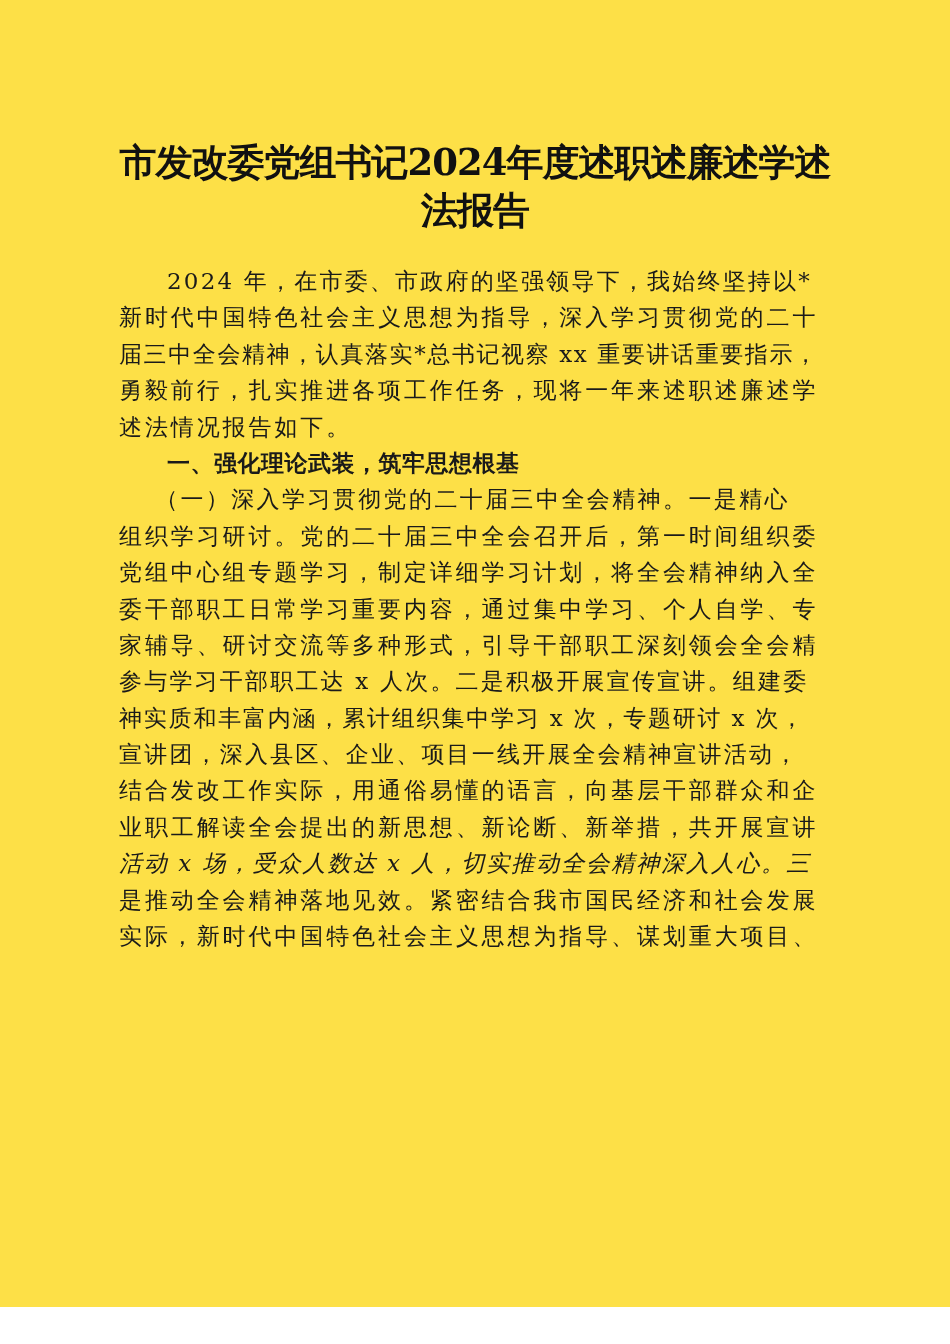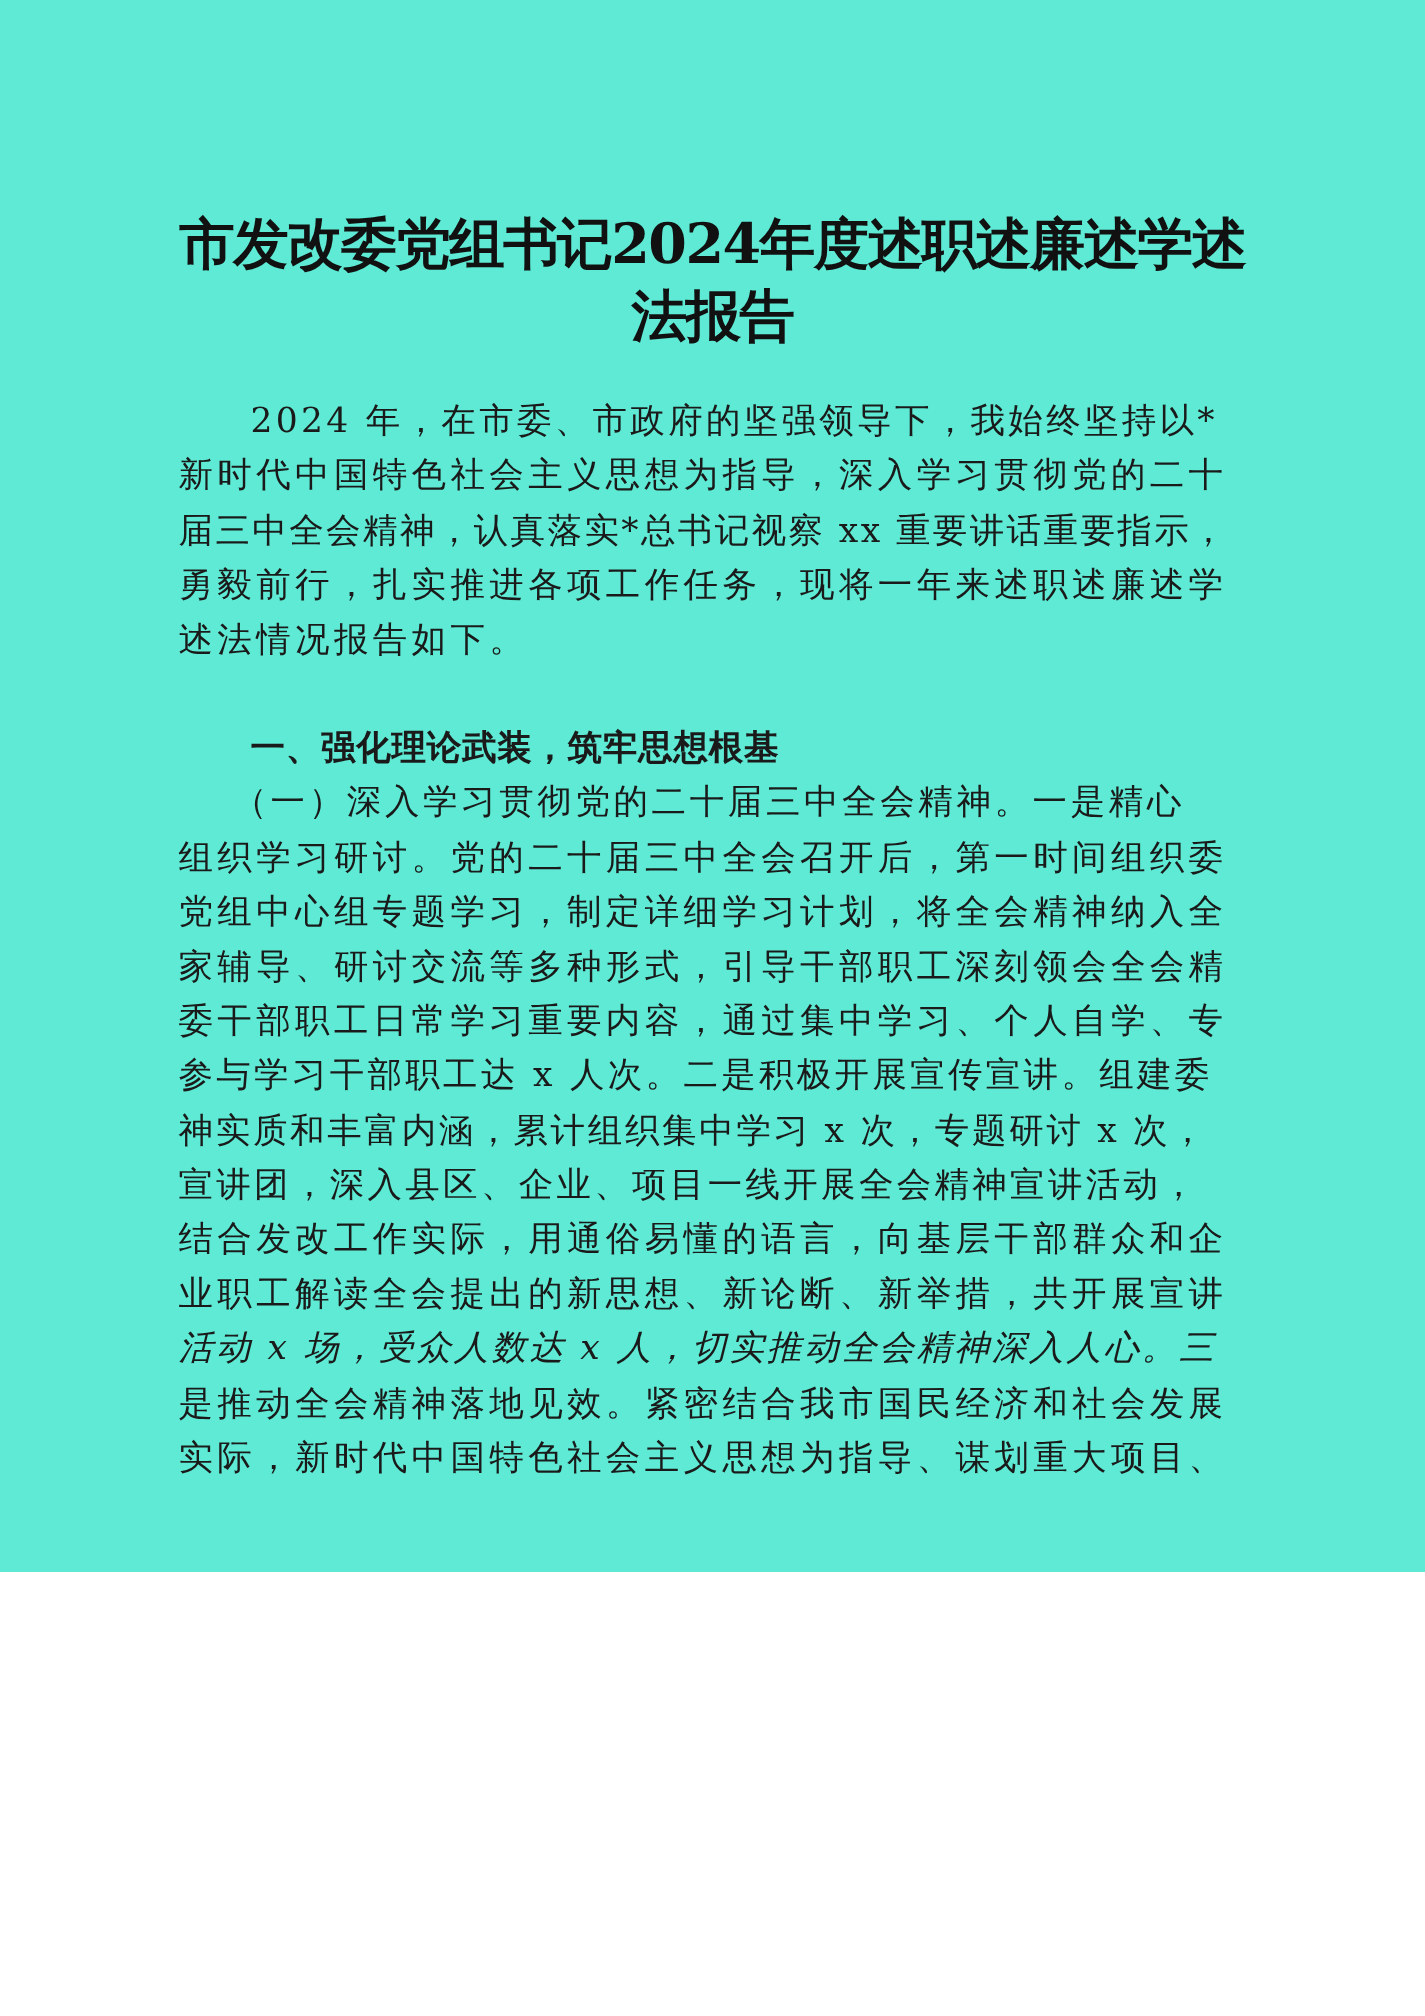--- a/index.html
+++ b/index.html
@@ -1,34 +1,34 @@
 <!DOCTYPE html>
 <html><head>
   <meta charset="utf-8">
   <style>
     html, body { margin: 0; padding: 0; background: #ffffff; }
     body { width: 950px; height: 1344px; position: relative; overflow: hidden; color: #111111; }
-    .page { position: absolute; left: 0; top: 0; width: 950px; height: 1048px; background: #5eead4; }
+    .page { position: absolute; left: 0; top: 0; width: 950px; height: 1307px; background: #fde047; }
     .title {
       position: absolute; left: 100px; top: 138px; width: 750px;
       text-align: center;
       font-family: "DejaVu Serif", "Liberation Serif", serif;
       font-weight: bold; font-size: 37px; line-height: 48px; letter-spacing: -1px;
       color: #111111;
     }
     .body-block {
       position: absolute; left: 119px; top: 263px; width: 714px;
       font-family: "DejaVu Serif", "Liberation Serif", serif;
       font-size: 23px; line-height: 36.4px; color: #1a1a1a;
     }
     .line { display: block; white-space: nowrap; height: 36.4px; letter-spacing: 2.9px; }
     .indent { padding-left: 48px; }
     .heading {
       font-family: "DejaVu Sans", "Liberation Sans", sans-serif;
-      font-weight: bold; letter-spacing: 0.5px; font-size: 23px; margin-top: 36px;
+      font-weight: bold; letter-spacing: 0.5px; font-size: 23px;
     }
     .paren-indent { padding-left: 36px; }
   </style>
 </head>
 <body>
 
 <div class="page">
 
   <div class="title">
     <span class="line" style="letter-spacing:-1px;height:48px;">市发改委党组书记2024年度述职述廉述学述</span>
@@ -43,22 +43,22 @@
       <span class="line">勇毅前行，扎实推进各项工作任务，现将一年来述职述廉述学</span>
       <span class="line">述法情况报告如下。</span>
     </div>
 
     <div class="line indent heading">一、强化理论武装，筑牢思想根基</div>
 
     <div>
       <span class="line paren-indent" style="letter-spacing:2.4px;">（一）深入学习贯彻党的二十届三中全会精神。一是精心</span>
       <span class="line">组织学习研讨。党的二十届三中全会召开后，第一时间组织委</span>
       <span class="line">党组中心组专题学习，制定详细学习计划，将全会精神纳入全</span>
+      <span class="line">委干部职工日常学习重要内容，通过集中学习、个人自学、专</span>
       <span class="line">家辅导、研讨交流等多种形式，引导干部职工深刻领会全会精</span>
-      <span class="line">委干部职工日常学习重要内容，通过集中学习、个人自学、专</span>
       <span class="line" style="letter-spacing:2.2px;">参与学习干部职工达 x 人次。二是积极开展宣传宣讲。组建委</span>
       <span class="line" style="letter-spacing:1.8px;">神实质和丰富内涵，累计组织集中学习 x 次，专题研讨 x 次，</span>
       <span class="line" style="letter-spacing:2.2px;">宣讲团，深入县区、企业、项目一线开展全会精神宣讲活动，</span>
       <span class="line">结合发改工作实际，用通俗易懂的语言，向基层干部群众和企</span>
       <span class="line">业职工解读全会提出的新思想、新论断、新举措，共开展宣讲</span>
       <span class="line" style="letter-spacing:2.0px;font-style:italic;">活动 x 场，受众人数达 x 人，切实推动全会精神深入人心。三</span>
       <span class="line">是推动全会精神落地见效。紧密结合我市国民经济和社会发展</span>
       <span class="line">实际，新时代中国特色社会主义思想为指导、谋划重大项目、</span>
     </div>
   </div>

